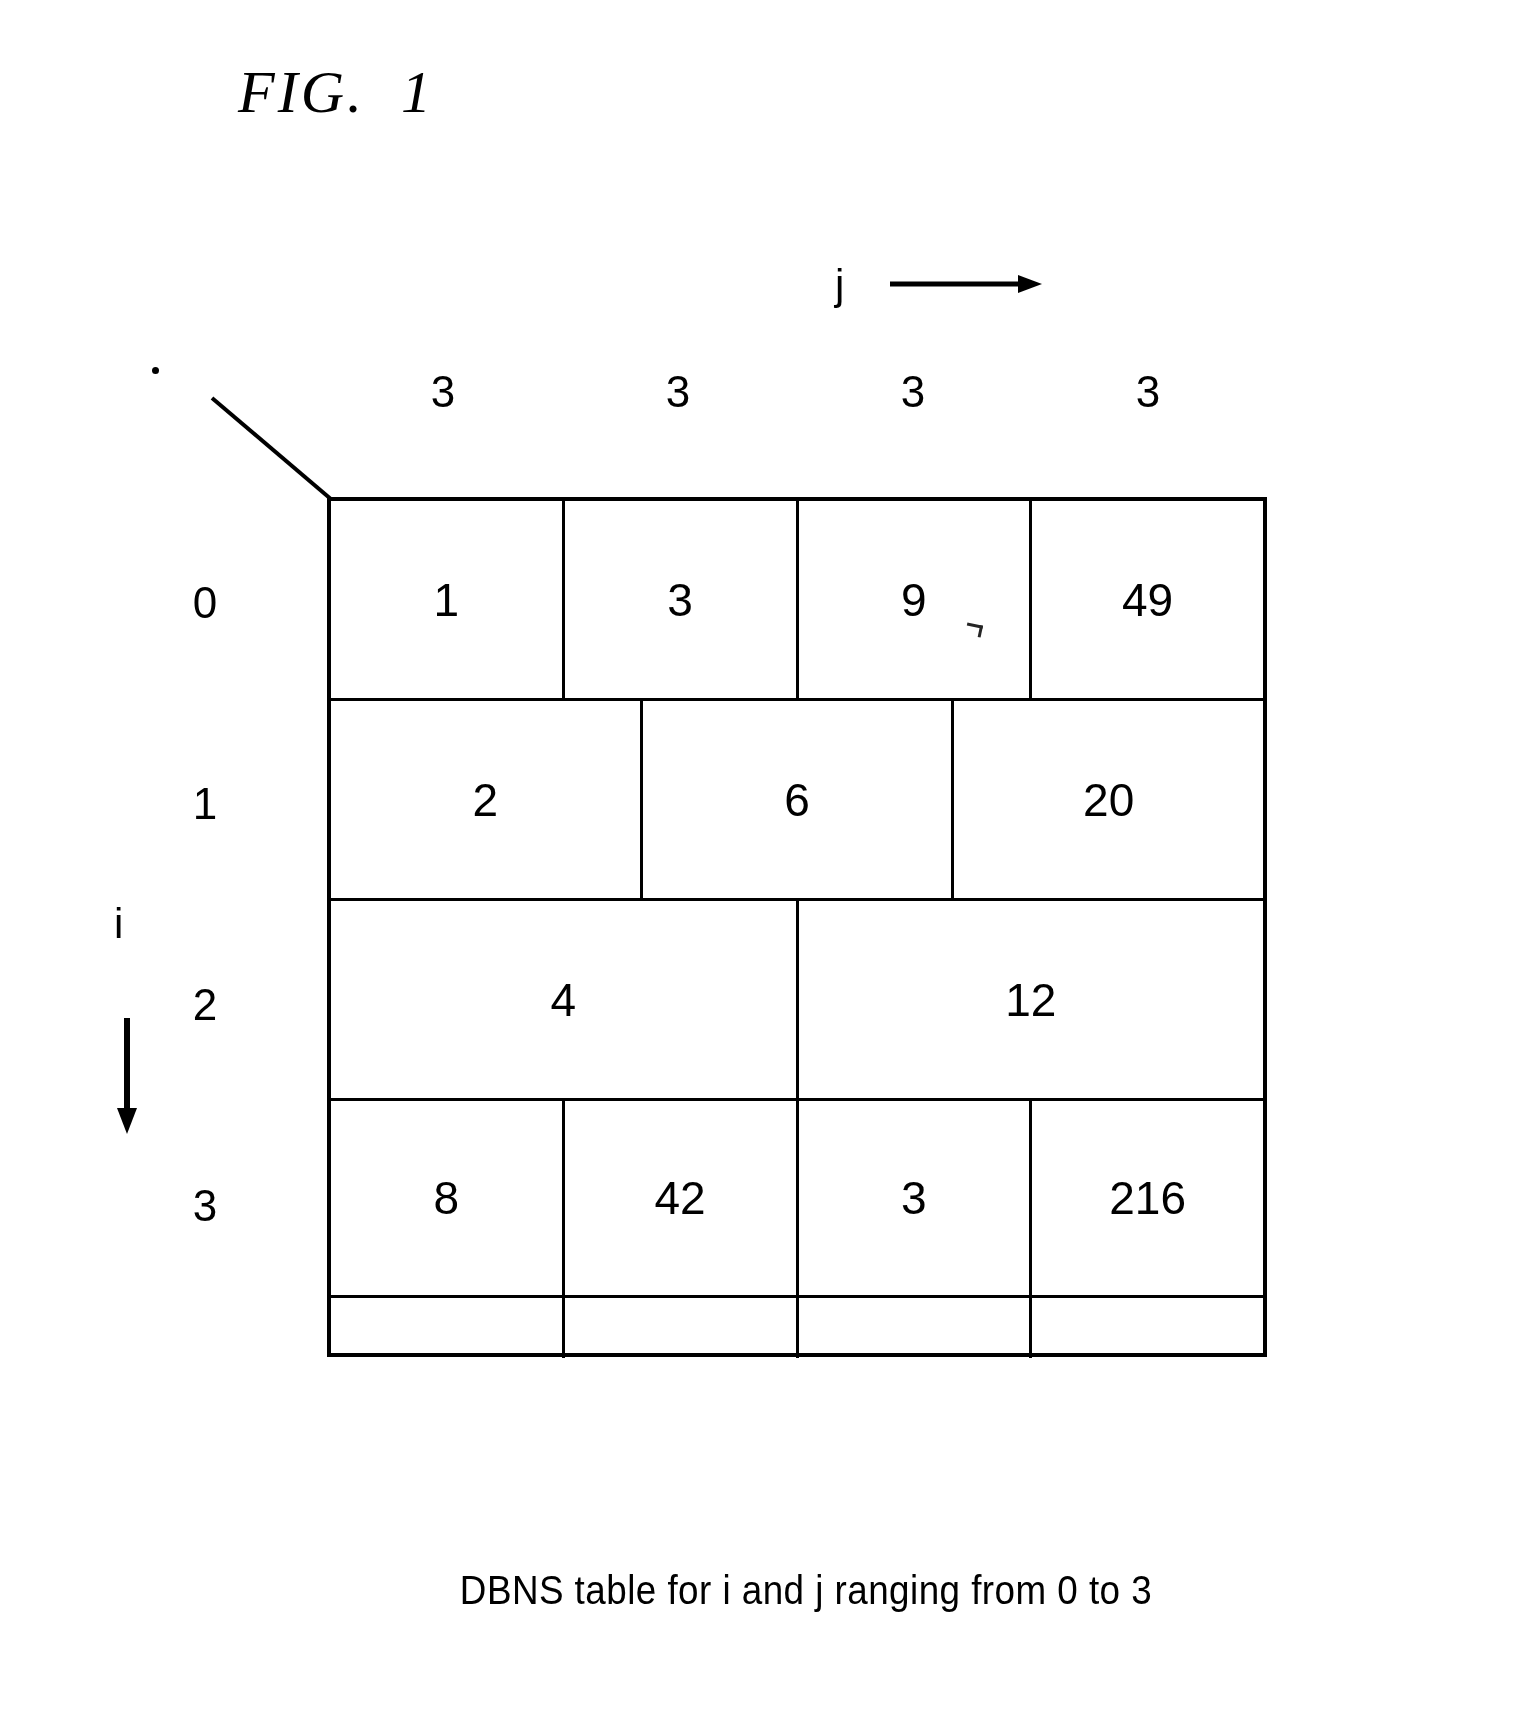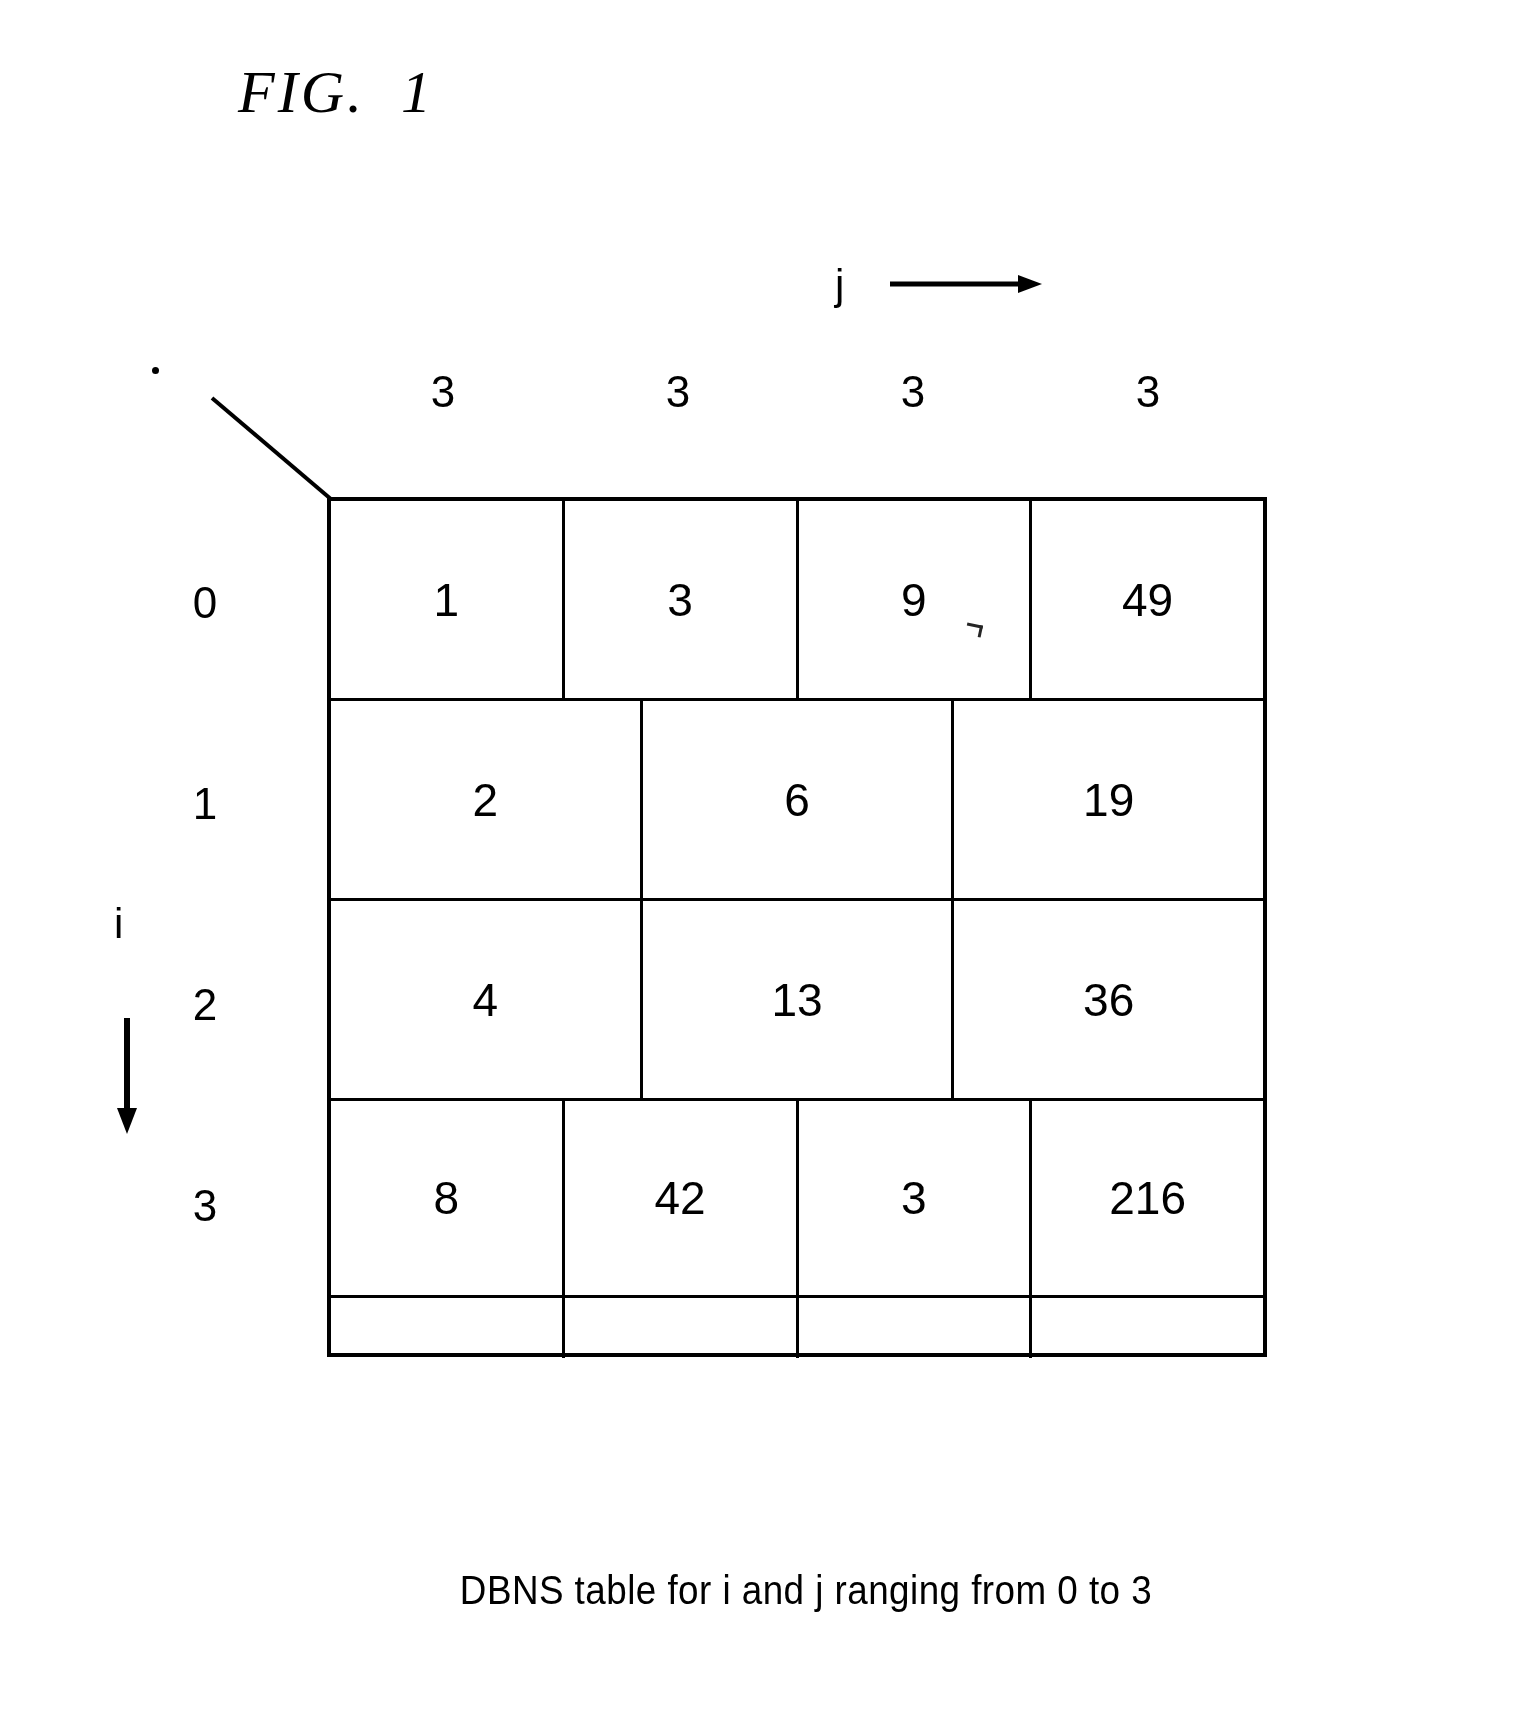--- a/index.html
+++ b/index.html
@@ -216,27 +216,26 @@
     <div class="grid-row">
       <div class="grid-cell">1</div>
       <div class="grid-cell">3</div>
       <div class="grid-cell">9</div>
       <div class="grid-cell">49</div>
     </div>
 
     <div class="grid-row">
       <div class="grid-cell">2</div>
       <div class="grid-cell">6</div>
-      <div class="grid-cell">19</div>
+      <div class="grid-cell">20</div>
     </div>
 
     <div class="grid-row">
       <div class="grid-cell">4</div>
-      <div class="grid-cell">13</div>
-      <div class="grid-cell">36</div>
+      <div class="grid-cell">12</div>
     </div>
 
     <div class="grid-row tail" style="height: 197px; border-bottom: 3px solid rgb(0, 0, 0);">
       <div class="grid-cell">8</div>
       <div class="grid-cell">42</div>
       <div class="grid-cell">3</div>
       <div class="grid-cell">216</div>
     </div>
 
   <div class="grid-row tail-strip" style="height: 60px; border-bottom: none;">

